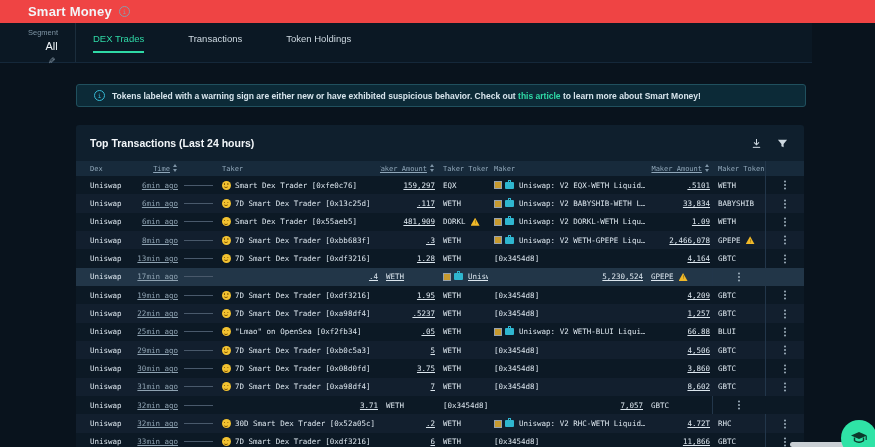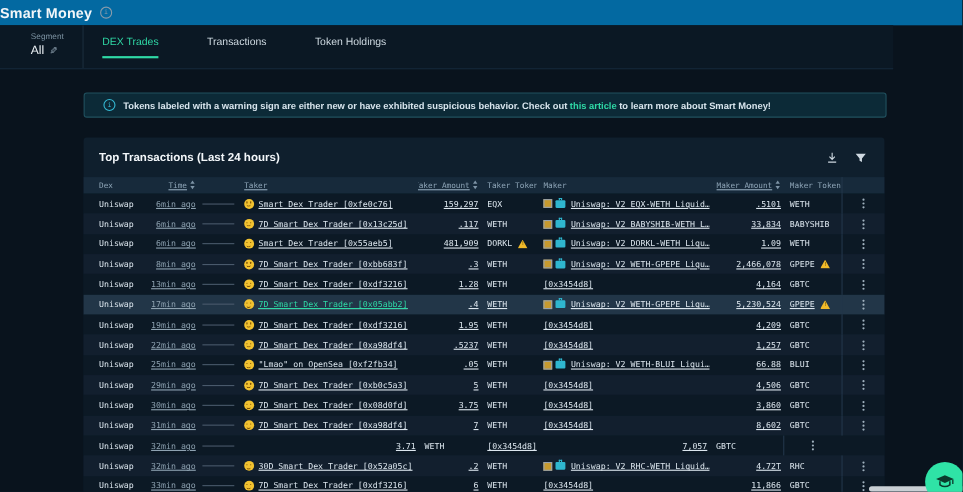--- a/index.html
+++ b/index.html
@@ -2,33 +2,33 @@
 <html><head>
 <meta charset="utf-8">
 <style>
   html,body{margin:0;padding:0;}
   body{
     width:875px;height:447px;position:relative;overflow:hidden;
     background:#09131d;font-family:"Liberation Sans",sans-serif;
     -webkit-font-smoothing:antialiased;
   }
   
-  .topbar{position:absolute;top:0;left:0;width:875px;height:23px;background:#0369a1;
-    display:flex;align-items:center;box-sizing:border-box;}
+  .topbar{position:absolute;top:0;left:0;width:875px;height:23px;background:#ef4444;
+    display:flex;align-items:center;padding-left:28px;box-sizing:border-box;}
   .page-title{color:#f2f6f9;font-size:13px;font-weight:bold;letter-spacing:.2px;}
   .info-circle{display:inline-flex;width:9px;height:9px;border:1px solid #8a9cab;border-radius:50%;
     color:#8a9cab;align-items:center;justify-content:center;margin-left:7px;flex:none;
     font-family:"DejaVu Sans Mono",monospace;font-size:6px;}
   .info-circle::before{content:"i";}
   .info-circle.teal{border-color:#35b9d4;color:#35b9d4;}
   .tabbar{position:absolute;top:23px;left:0;width:812px;height:40px;background:#0b1824;
     border-bottom:1px solid #15283a;display:flex;box-sizing:border-box;}
   .segment-block{width:76px;border-right:1px solid #1b2d3c;padding:5px 0 0 28px;box-sizing:border-box;}
   .segment-label{color:#7d93a3;font-size:7.5px;}
-  .segment-value{color:#eef3f7;font-size:11px;margin-top:3px;display:flex;gap:5px;align-items:center;}
+  .segment-value{color:#eef3f7;font-size:11px;margin-top:3px;display:flex;gap:5px;align-items:center;flex-direction:column;}
   .edit-icon{color:#8a9cab;font-size:9px;line-height:9px;}
   .edit-icon::before{content:"\270E";display:inline-block;transform:scaleX(-1);}
   .tabs{display:flex;align-items:center;margin-left:17px;gap:44px;}
   .tab{font-size:9.5px;color:#cfdae2;padding-bottom:9px;cursor:pointer;}
   .tab.active{color:#2fd9a6;border-bottom:2px solid #2fd9a6;padding-bottom:7px;}
   
   .banner{position:absolute;left:76px;top:84px;width:730px;height:23px;background:#0c2a37;
     border:1px solid #20505e;border-radius:3px;box-sizing:border-box;display:flex;
     align-items:center;padding:0 10px;gap:7px;}
   .banner-text{color:#d7e4ec;font-size:8.5px;white-space:nowrap;overflow:hidden;font-weight:bold;}
@@ -48,21 +48,21 @@
   .row{height:18.35px;cursor:pointer;}
   .row.odd{background:#0c1925;}
   .row.even{background:#121f2e;}
   .row.highlight{background:#223648;}
   .cell{font-family:"DejaVu Sans Mono",monospace;font-size:7.5px;color:#dce6ee;
     display:flex;align-items:center;white-space:nowrap;overflow:hidden;}
   .pad{padding-left:14px;}
   .r{justify-content:flex-end;padding-right:2px;text-decoration:underline;}
   .time{color:#8ea2b1;}
   .tok{padding-left:6px;}
-  .taker,.maker{padding-left:6px;text-decoration:underline;}
+  .taker,.maker{padding-left:6px;}
   .timebar{width:29px;height:1px;background:#49596b;margin-left:4px;flex:none;}
   .actions,.actions-h{border-left:1px solid #22364a;justify-content:center;}
   .sort{display:inline-block;width:5px;height:9px;position:relative;margin-left:3px;flex:none;}
   .sort::before{content:"";position:absolute;top:0;left:0;border-left:2.5px solid transparent;
     border-right:2.5px solid transparent;border-bottom:3px solid #7e94a6;}
   .sort::after{content:"";position:absolute;top:5px;left:0;border-left:2.5px solid transparent;
     border-right:2.5px solid transparent;border-top:3px solid #7e94a6;}
   .smiley{width:9px;height:9px;border-radius:50%;background:#f2c230;margin-right:4px;position:relative;flex:none;}
   .smiley::before{content:"";position:absolute;top:2.6px;left:2px;width:1.4px;height:1.4px;
     border-radius:50%;background:#7a4e00;box-shadow:3.4px 0 0 #7a4e00;}
@@ -287,24 +287,20 @@
         <div class="cell actions">
           <div class="kebab"></div>
         </div>
       </div>
       <div class="row even highlight">
         <div class="cell pad">Uniswap</div>
         <div class="cell r time">17min ago</div>
         <div class="cell">
           <div class="timebar"></div>
         </div>
-        <div class="cell taker">
-          <div class="smiley"></div>
-          <div class="taker-text">7D Smart Dex Trader [0x05abb2]</div>
-        </div>
         <div class="cell r">.4</div>
         <div class="cell tok">
           <div class="tok-text">WETH</div>
         </div>
         <div class="cell maker">
           <div class="frame-icon"></div>
           <div class="briefcase-icon"></div>
           <div class="maker-text">Uniswap: V2 WETH-GPEPE Liqu…</div>
         </div>
         <div class="cell r">5,230,524</div>

